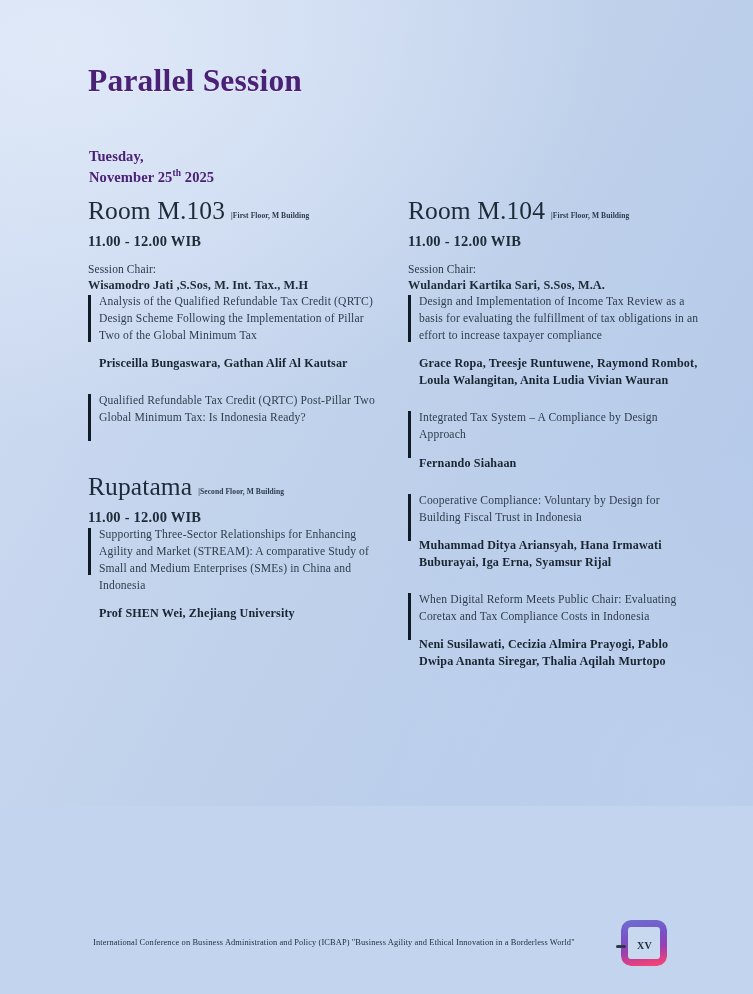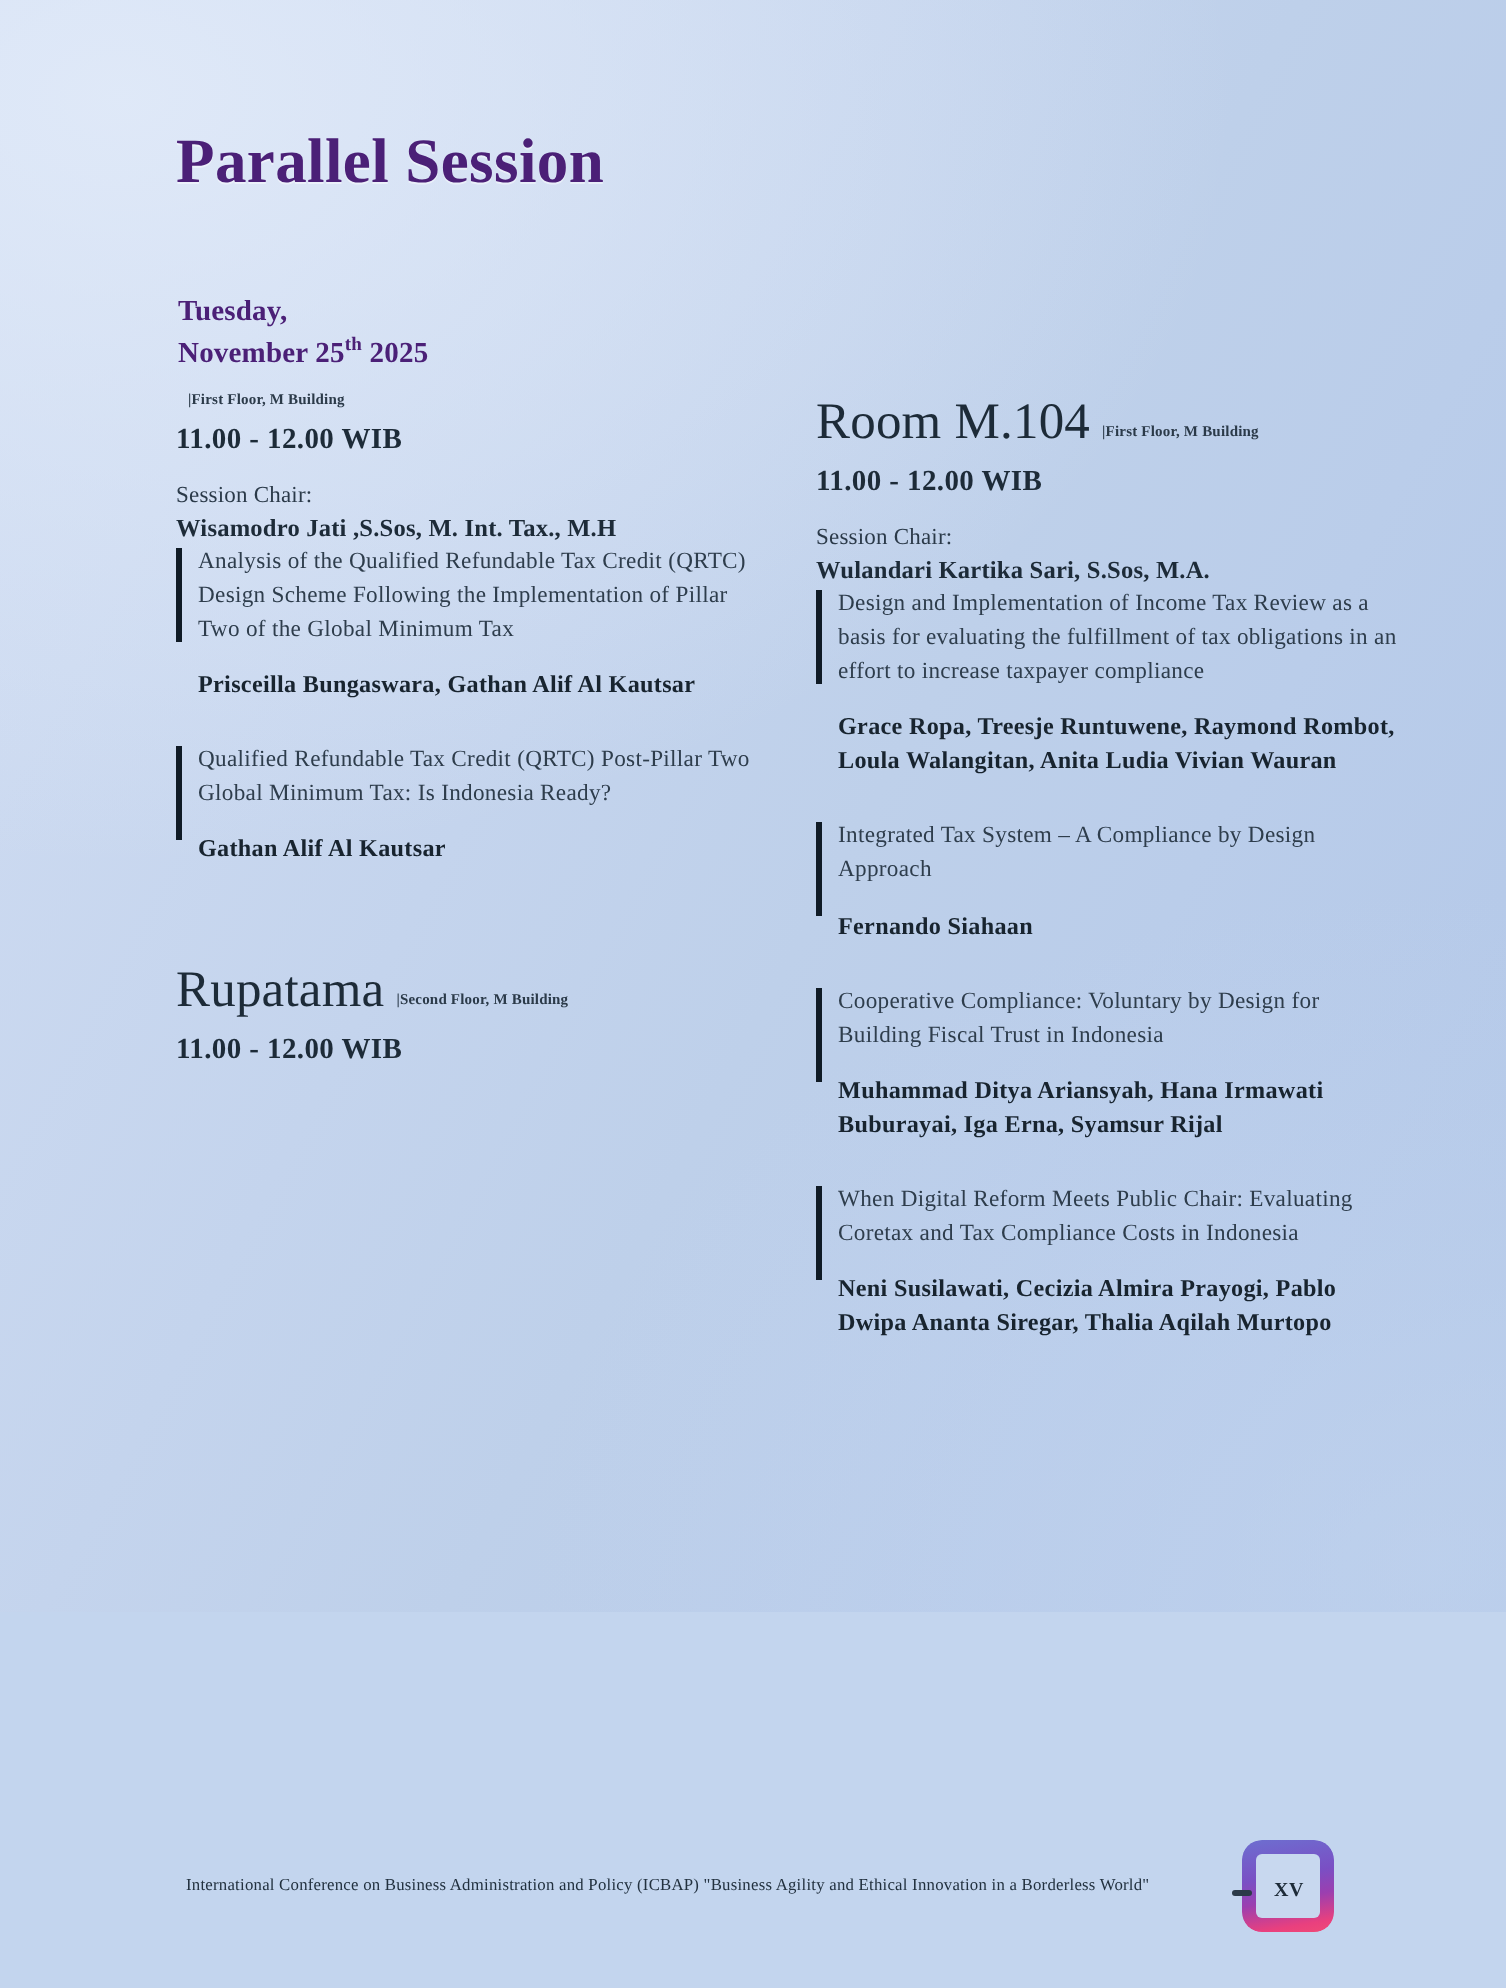--- a/index.html
+++ b/index.html
@@ -245,49 +245,55 @@
       <div>Tuesday,</div>
       <div><span>November 25</span><sup>th</sup> <span>2025</span></div>
     </div>
 
     <div class="columns">
 
       <div class="col col-left">
 
         <div class="room-block">
           <div class="room-head">
+            <span class="room-name">Room M.103</span>
             <span class="room-loc">|First Floor, M Building</span>
           </div>
           <div class="room-time">11.00 - 12.00 WIB</div>
           <div class="chair-label">Session Chair:</div>
           <div class="chair-name">Wisamodro Jati ,S.Sos, M. Int. Tax., M.H</div>
 
           <div class="papers">
             <div class="paper">
               <div class="paper-title">Analysis of the Qualified Refundable Tax Credit (QRTC) Design Scheme Following the Implementation of Pillar Two of the Global Minimum Tax</div>
               <div class="paper-authors">Prisceilla Bungaswara, Gathan Alif Al Kautsar</div>
             </div>
             <div class="paper">
               <div class="paper-title">Qualified Refundable Tax Credit (QRTC) Post-Pillar Two Global Minimum Tax: Is Indonesia Ready?</div>
-              <div class="paper-authors">Gathan Alif Al Kautsar</div>
             </div>
             <div class="paper">
             </div>
           </div>
         </div>
 
         <div class="gap-section"></div>
 
         <div class="room-block">
           <div class="room-head">
             <span class="room-name">Rupatama</span>
             <span class="room-loc">|Second Floor, M Building</span>
           </div>
           <div class="room-time">11.00 - 12.00 WIB</div>
 
+          <div class="papers">
+            <div class="paper">
+              <div class="paper-title">Supporting Three-Sector Relationships for Enhancing Agility and Market (STREAM): A comparative Study of Small and Medium Enterprises (SMEs) in China and Indonesia</div>
+              <div class="paper-authors">Prof SHEN Wei, Zhejiang University</div>
+            </div>
+          </div>
         </div>
       </div>
 
       <div class="col col-right">
 
         <div class="room-block">
           <div class="room-head">
             <span class="room-name">Room M.104</span>
             <span class="room-loc">|First Floor, M Building</span>
           </div>

